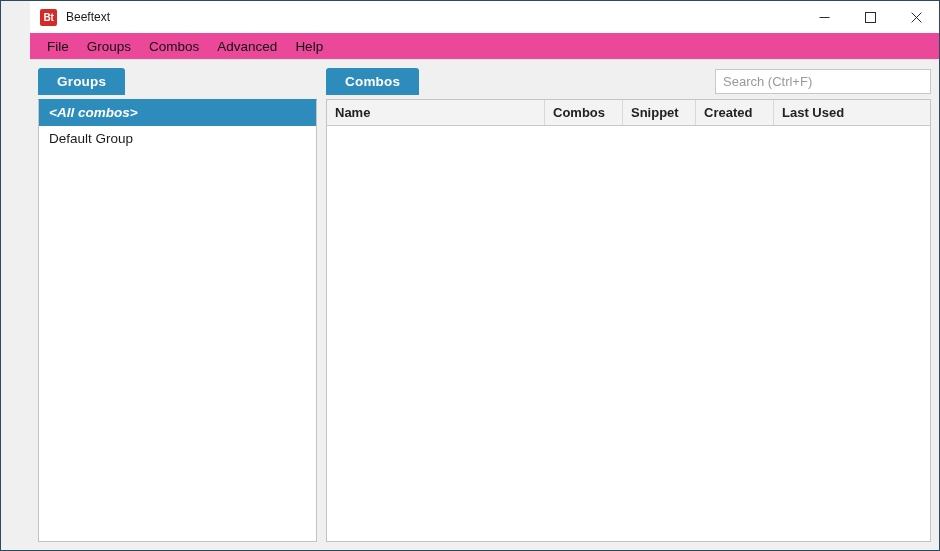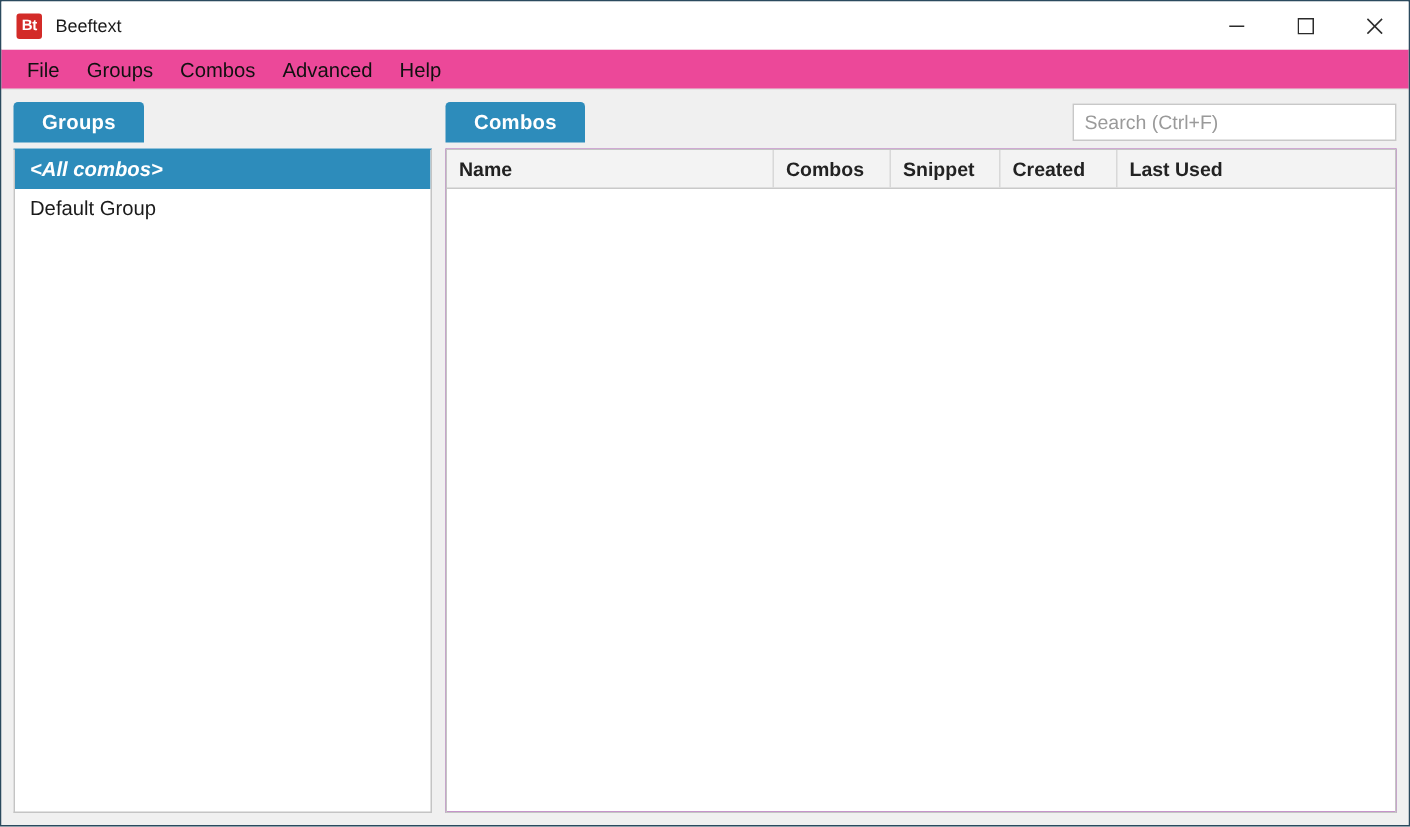--- a/index.html
+++ b/index.html
@@ -15,20 +15,21 @@
   
   .window {
     position: absolute;
     left: 0; top: 0;
     width: 940px;
     height: 551px;
     background: #f0f0f0;
     border: 1px solid #2b4a5e;
     display: flex;
     flex-direction: column;
+    padding-left: 29px;
   }
 
   
   .titlebar {
     height: 32px;
     background: #ffffff;
     display: flex;
     align-items: center;
     flex: 0 0 32px;
     position: relative;
@@ -174,21 +175,21 @@
   .list-item.selected {
     background: #2d8cbb;
     color: #ffffff;
     font-style: italic;
     font-weight: bold;
   }
 
   
   .tablebox {
     flex: 1 1 auto;
-    background: #a21caf;
+    background: #f9a8d4;
     border: 1px solid #c4c4c4;
     border-top: none;
     display: flex;
     flex-direction: column;
     overflow: hidden;
   }
   .thead {
     display: flex;
     height: 27px;
     flex: 0 0 27px;

